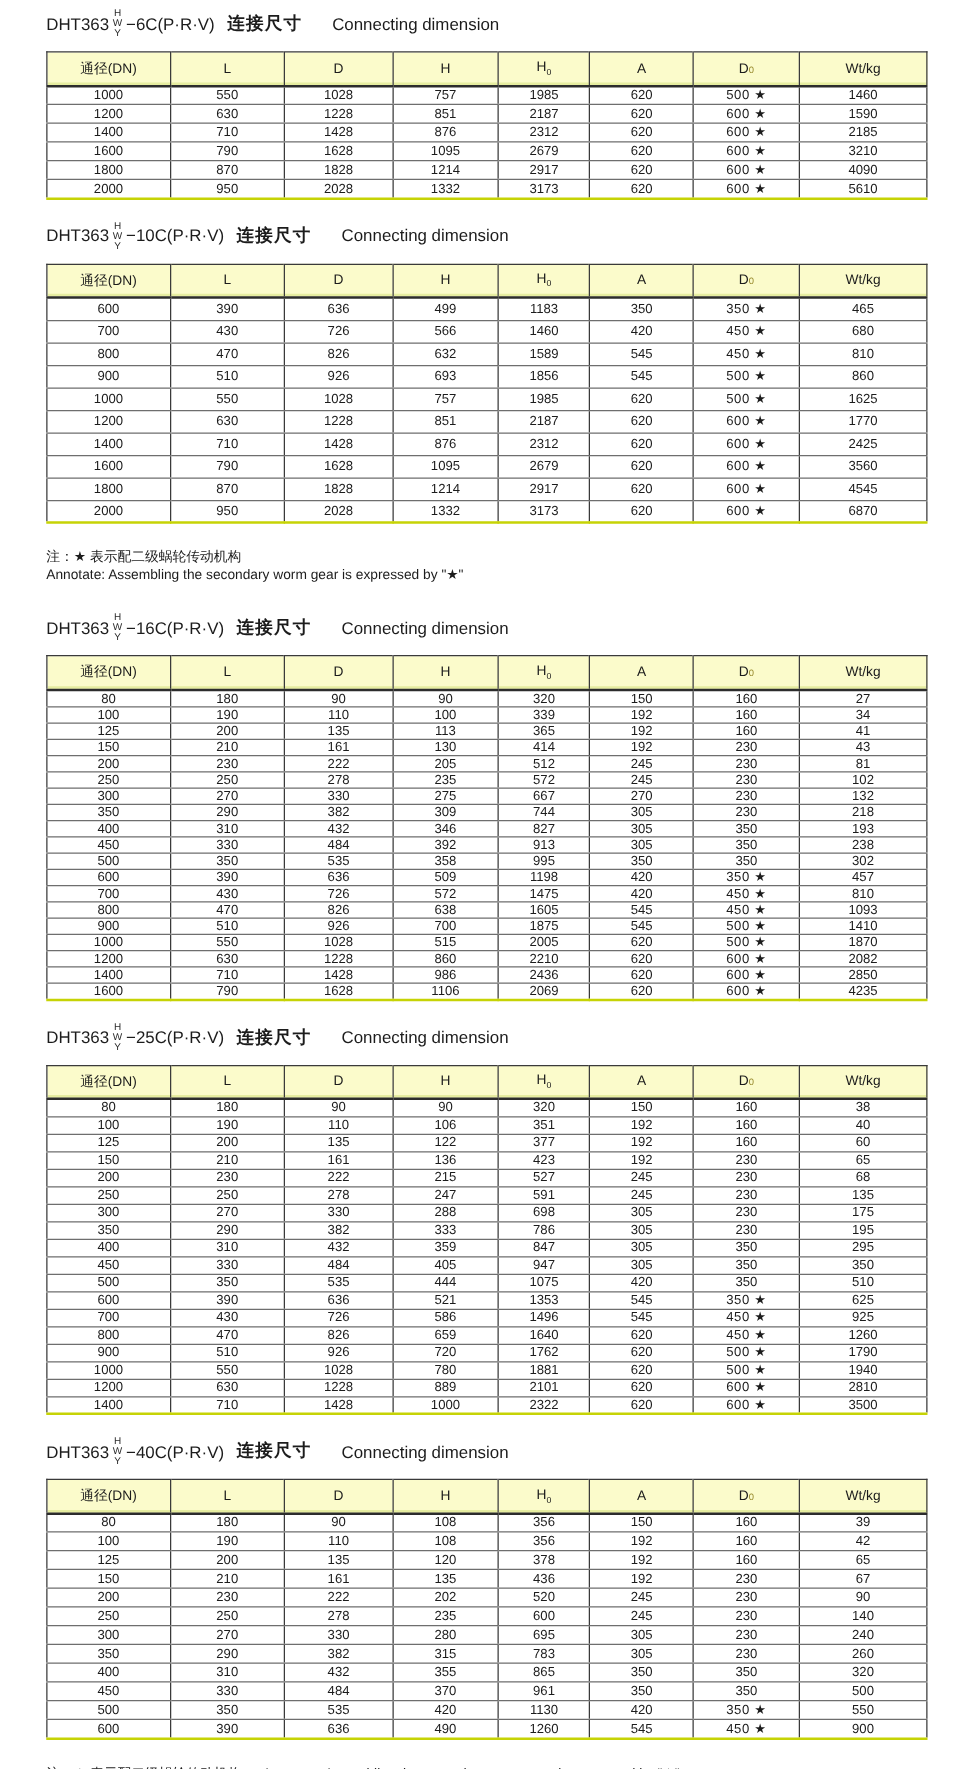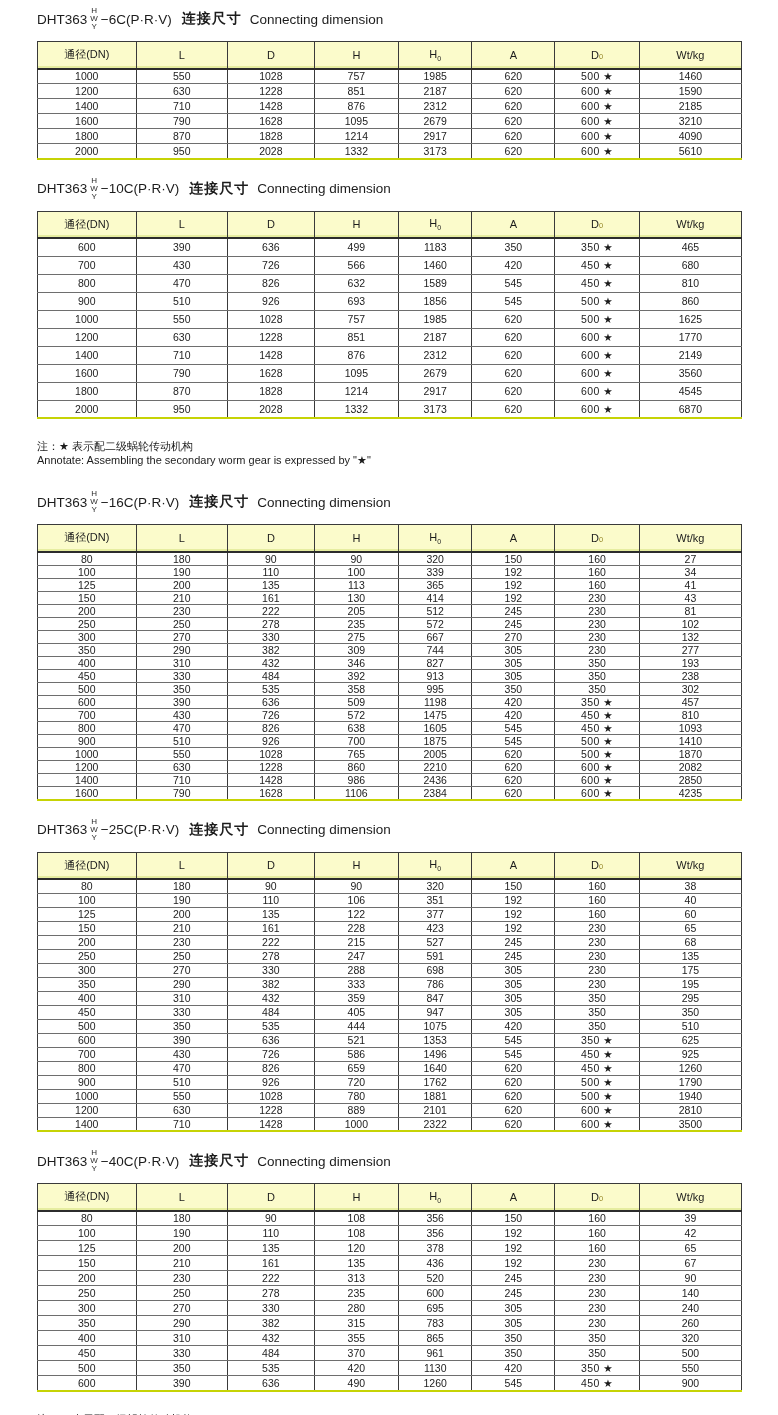--- a/index.html
+++ b/index.html
@@ -14,21 +14,21 @@
     display:flex; align-items:center;
     font-size:13.5px; height:30px;
     white-space:nowrap;
   }
   .model { display:inline-flex; align-items:center; }
   .stack {
     display:inline-flex; flex-direction:column; align-items:center;
     font-size:8px; line-height:8px; margin:0 3px; color:#2a2a2a;
   }
   .title .cn { font-weight:bold; font-size:14px; margin-left:10px; letter-spacing:1px; }
-  .title .en { margin-left:8px; }
+  .title .en { margin-left:24px; }
   .sec { margin-top:14px; }
   .sec.first { margin-top:0; }
   .sec.after-note { margin-top:20px; }
   table {
     width:100%; border-collapse:collapse; table-layout:fixed;
     border:1px solid #3a3a3a;
     border-bottom:2px solid #c6d305;
     margin-top:7px;
   }
   th {
@@ -262,21 +262,21 @@
           <td>1770</td>
         </tr>
         <tr>
           <td>1400</td>
           <td>710</td>
           <td>1428</td>
           <td>876</td>
           <td>2312</td>
           <td>620</td>
           <td class="star-cell">600 ★</td>
-          <td>2149</td>
+          <td>2425</td>
         </tr>
         <tr>
           <td>1600</td>
           <td>790</td>
           <td>1628</td>
           <td>1095</td>
           <td>2679</td>
           <td>620</td>
           <td class="star-cell">600 ★</td>
           <td>3560</td>
@@ -419,21 +419,21 @@
           <td>132</td>
         </tr>
         <tr>
           <td>350</td>
           <td>290</td>
           <td>382</td>
           <td>309</td>
           <td>744</td>
           <td>305</td>
           <td>230</td>
-          <td>277</td>
+          <td>218</td>
         </tr>
         <tr>
           <td>400</td>
           <td>310</td>
           <td>432</td>
           <td>346</td>
           <td>827</td>
           <td>305</td>
           <td>350</td>
           <td>193</td>
@@ -495,21 +495,21 @@
           <td>700</td>
           <td>1875</td>
           <td>545</td>
           <td class="star-cell">500 ★</td>
           <td>1410</td>
         </tr>
         <tr>
           <td>1000</td>
           <td>550</td>
           <td>1028</td>
-          <td>765</td>
+          <td>515</td>
           <td>2005</td>
           <td>620</td>
           <td class="star-cell">500 ★</td>
           <td>1870</td>
         </tr>
         <tr>
           <td>1200</td>
           <td>630</td>
           <td>1228</td>
           <td>860</td>
@@ -526,21 +526,21 @@
           <td>2436</td>
           <td>620</td>
           <td class="star-cell">600 ★</td>
           <td>2850</td>
         </tr>
         <tr>
           <td>1600</td>
           <td>790</td>
           <td>1628</td>
           <td>1106</td>
-          <td>2384</td>
+          <td>2069</td>
           <td>620</td>
           <td class="star-cell">600 ★</td>
           <td>4235</td>
         </tr>
       </tbody>
   </table>
 </section>
 
 <section class="sec">
   <div class="title">
@@ -607,21 +607,21 @@
           <td>122</td>
           <td>377</td>
           <td>192</td>
           <td>160</td>
           <td>60</td>
         </tr>
         <tr>
           <td>150</td>
           <td>210</td>
           <td>161</td>
-          <td>228</td>
+          <td>136</td>
           <td>423</td>
           <td>192</td>
           <td>230</td>
           <td>65</td>
         </tr>
         <tr>
           <td>200</td>
           <td>230</td>
           <td>222</td>
           <td>215</td>
@@ -839,21 +839,21 @@
           <td>135</td>
           <td>436</td>
           <td>192</td>
           <td>230</td>
           <td>67</td>
         </tr>
         <tr>
           <td>200</td>
           <td>230</td>
           <td>222</td>
-          <td>313</td>
+          <td>202</td>
           <td>520</td>
           <td>245</td>
           <td>230</td>
           <td>90</td>
         </tr>
         <tr>
           <td>250</td>
           <td>250</td>
           <td>278</td>
           <td>235</td>

